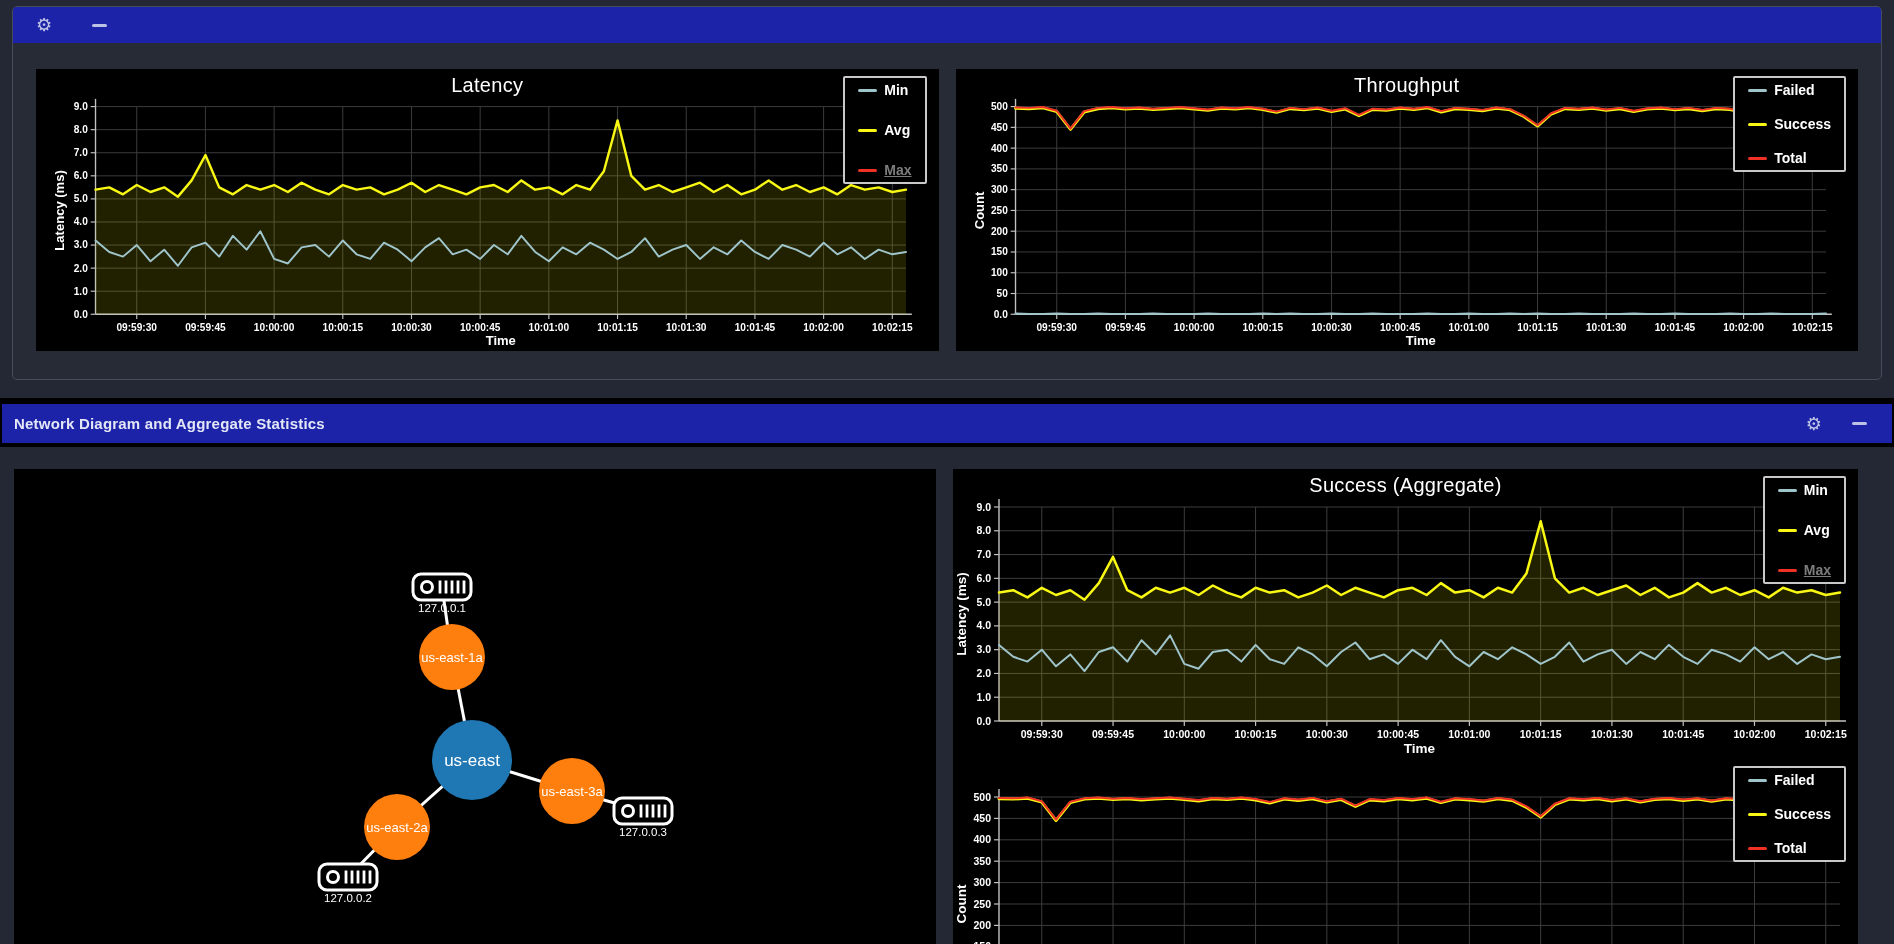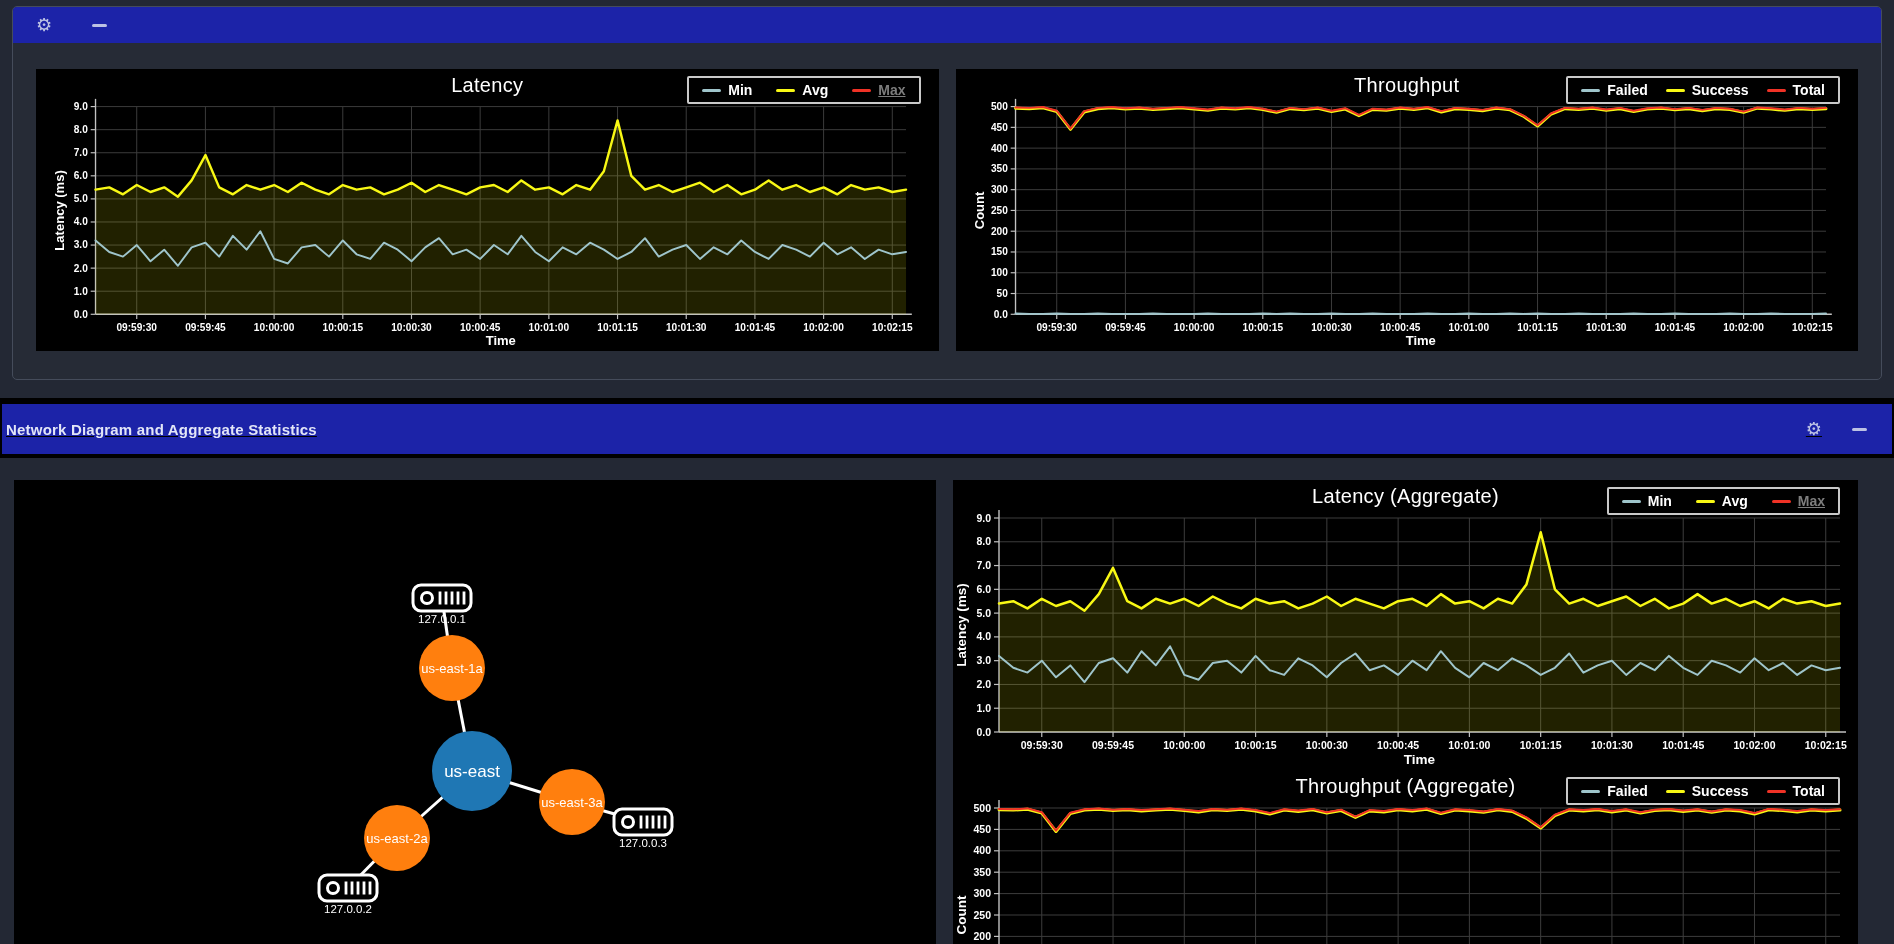--- a/index.html
+++ b/index.html
@@ -9,31 +9,31 @@
   .card1 { margin:6px 12px 0 12px; background:#262b36; border:1px solid #454c5b; border-radius:5px; }
   .bar { background:#1c23a8; height:36px; display:flex; align-items:center; }
   .bar1 { border-radius:4px 4px 0 0; padding-left:23px; gap:40px; }
   .gear-glyph { color:#bcc2e4; font-size:18px; line-height:1; cursor:pointer; }
   .minus-glyph { display:inline-block; width:15px; height:3px; background:#bcc2e4; border-radius:2px; cursor:pointer; }
   .charts-row { display:flex; gap:17px; padding:26px 23px 28px 23px; }
   .chartbox { flex:1; height:282px; background:#000; position:relative; }
 
   .ctitle { position:absolute; top:5px; left:0; right:0; text-align:center; color:#fff;
     font-size:20px; font-weight:400; letter-spacing:.3px; }
-  .legend { position:absolute; top:7px; right:18px; border:2px solid #c9c9c9; background:#000;
-    display:flex; align-items:flex-start; gap:24px; padding:4px 13px; border-radius:2px; z-index:2; }
+  .legend { position:absolute; top:7px; right:12px; border:2px solid #c9c9c9; background:#000;
+    display:flex; align-items:flex-start; gap:24px; padding:4px 13px; border-radius:2px; z-index:2;flex-direction:column; }
   .legend-item { display:flex; align-items:center; gap:7px; cursor:pointer; }
   .marker { width:19px; height:3px; border-radius:2px; background:#888; }
   .legend-label { color:#fff; font-size:14px; font-weight:600; }
   .legend-label.dim { color:#7d7d7d;text-decoration:underline; }
   svg.plot { position:absolute; top:26px; left:0; width:100%; height:calc(100% - 26px); }
   svg text { font-family:"Liberation Sans", sans-serif; }
 
   .header-strip { margin-top:18px; background:#000; padding:6px 2px 4px 2px; }
-  .bar2 { height:50px; justify-content:space-between; padding:0 25px 0 4px;text-decoration:underline; }
+  .bar2 { height:39px; justify-content:space-between; padding:0 25px 0 12px; }
   .bar2-title { color:#e3e6f7; font-size:15px; font-weight:700; letter-spacing:.2px; }
   .bar2-icons { display:flex; align-items:center; gap:30px; }
 
   .bottom-row { display:flex; gap:17px; padding:22px 36px 0 14px; background:#232834; }
   .diagrambox { width:922px; height:540px; background:#000; position:relative; }
   .aggbox { flex:1; display:flex; flex-direction:column; background:#000; }
   .chartbox.agg { height:290px; flex:none; background:#000; }
 </style>
 </head>
 <body>
@@ -304,21 +304,21 @@
             <line x1="16" y1="-6.5" x2="16" y2="6.5" stroke="#fff" stroke-width="2.8"></line>
             <line x1="22" y1="-6.5" x2="22" y2="6.5" stroke="#fff" stroke-width="2.8"></line>
             <text x="0" y="25" fill="#fff" font-size="11.5" font-weight="400" text-anchor="middle">127.0.0.3</text>
           </g>
         </svg>
     </div>
 
     <div class="aggbox">
 
       <div class="chartbox agg">
-        <div class="ctitle">Latency (Aggregate)</div>
+        <div class="ctitle">Success (Aggregate)</div>
         <div class="legend">
           <div class="legend-item">
             <span class="marker" style="background: rgb(159, 197, 203);"></span>
             <span class="legend-label">Min</span>
           </div>
           <div class="legend-item">
             <span class="marker" style="background: rgb(248, 248, 20);"></span>
             <span class="legend-label">Avg</span>
           </div>
           <div class="legend-item">
@@ -397,21 +397,20 @@
             <text x="872.7457627118645" y="243" fill="#fff" font-size="10.5" font-weight="700" text-anchor="middle">10:02:15</text>
             <text x="466.5" y="258" fill="#fff" font-size="13.5" font-weight="700" text-anchor="middle">Time</text>
             <text x="13" y="119" fill="#fff" font-size="13.5" font-weight="700" text-anchor="middle" transform="rotate(-90 13 119)">Latency (ms)</text>
             <path d="M46 97.59999999999998 L46.0 97.6 L60.3 95.2 L74.5 102.4 L88.8 92.8 L103.0 100.0 L117.3 95.2 L131.5 104.7 L145.8 88.1 L160.0 61.9 L174.3 95.2 L188.5 102.4 L202.8 92.8 L217.1 97.6 L231.3 92.8 L245.6 100.0 L259.8 90.5 L274.1 97.6 L288.3 102.4 L302.6 92.8 L316.8 97.6 L331.1 95.2 L345.3 102.4 L359.6 97.6 L373.8 90.5 L388.1 100.0 L402.4 92.8 L416.6 97.6 L430.9 102.4 L445.1 95.2 L459.4 92.8 L473.6 100.0 L487.9 88.1 L502.1 97.6 L516.4 95.2 L530.6 102.4 L544.9 92.8 L559.2 97.6 L573.4 78.6 L587.7 26.3 L601.9 83.3 L616.2 97.6 L630.4 92.8 L644.7 100.0 L658.9 95.2 L673.2 90.5 L687.4 100.0 L701.7 92.8 L715.9 102.4 L730.2 97.6 L744.5 88.1 L758.7 97.6 L773.0 92.8 L787.2 100.0 L801.5 95.2 L815.7 102.4 L830.0 92.8 L844.2 97.6 L858.5 95.2 L872.7 100.0 L887.0 97.6 L887.0 226 L46 226 Z" fill="rgba(255,255,0,0.13)" stroke="none"></path>
             <polyline points="46.0,149.9 60.3,161.8 74.5,166.6 88.8,154.7 103.0,171.3 117.3,159.4 131.5,176.1 145.8,157.0 160.0,152.3 174.3,166.6 188.5,145.2 202.8,159.4 217.1,140.4 231.3,168.9 245.6,173.7 259.8,157.0 274.1,154.7 288.3,166.6 302.6,149.9 316.8,164.2 331.1,168.9 345.3,152.3 359.6,159.4 373.8,171.3 388.1,157.0 402.4,147.5 416.6,164.2 430.9,159.4 445.1,168.9 459.4,154.7 473.6,164.2 487.9,145.2 502.1,161.8 516.4,171.3 530.6,157.0 544.9,164.2 559.2,152.3 573.4,159.4 587.7,168.9 601.9,161.8 616.2,147.5 630.4,166.6 644.7,159.4 658.9,154.7 673.2,168.9 687.4,157.0 701.7,164.2 715.9,149.9 730.2,161.8 744.5,168.9 758.7,154.7 773.0,159.4 787.2,166.6 801.5,152.3 815.7,164.2 830.0,157.0 844.2,168.9 858.5,159.4 872.7,164.2 887.0,161.8" fill="none" stroke="#9fc5cb" stroke-width="2" stroke-linejoin="round" stroke-linecap="round"></polyline>
             <polyline points="46.0,97.6 60.3,95.2 74.5,102.4 88.8,92.8 103.0,100.0 117.3,95.2 131.5,104.7 145.8,88.1 160.0,61.9 174.3,95.2 188.5,102.4 202.8,92.8 217.1,97.6 231.3,92.8 245.6,100.0 259.8,90.5 274.1,97.6 288.3,102.4 302.6,92.8 316.8,97.6 331.1,95.2 345.3,102.4 359.6,97.6 373.8,90.5 388.1,100.0 402.4,92.8 416.6,97.6 430.9,102.4 445.1,95.2 459.4,92.8 473.6,100.0 487.9,88.1 502.1,97.6 516.4,95.2 530.6,102.4 544.9,92.8 559.2,97.6 573.4,78.6 587.7,26.3 601.9,83.3 616.2,97.6 630.4,92.8 644.7,100.0 658.9,95.2 673.2,90.5 687.4,100.0 701.7,92.8 715.9,102.4 730.2,97.6 744.5,88.1 758.7,97.6 773.0,92.8 787.2,100.0 801.5,95.2 815.7,102.4 830.0,92.8 844.2,97.6 858.5,95.2 872.7,100.0 887.0,97.6" fill="none" stroke="#f8f814" stroke-width="2.5" stroke-linejoin="round" stroke-linecap="round"></polyline>
           </svg>
       </div>
 
       <div class="chartbox agg">
-        <div class="ctitle">Throughput (Aggregate)</div>
         <div class="legend" style="gap:18px;">
           <div class="legend-item">
             <span class="marker" style="background: rgb(159, 197, 203);"></span>
             <span class="legend-label">Failed</span>
           </div>
           <div class="legend-item">
             <span class="marker" style="background: rgb(248, 248, 20);"></span>
             <span class="legend-label">Success</span>
           </div>
           <div class="legend-item">

